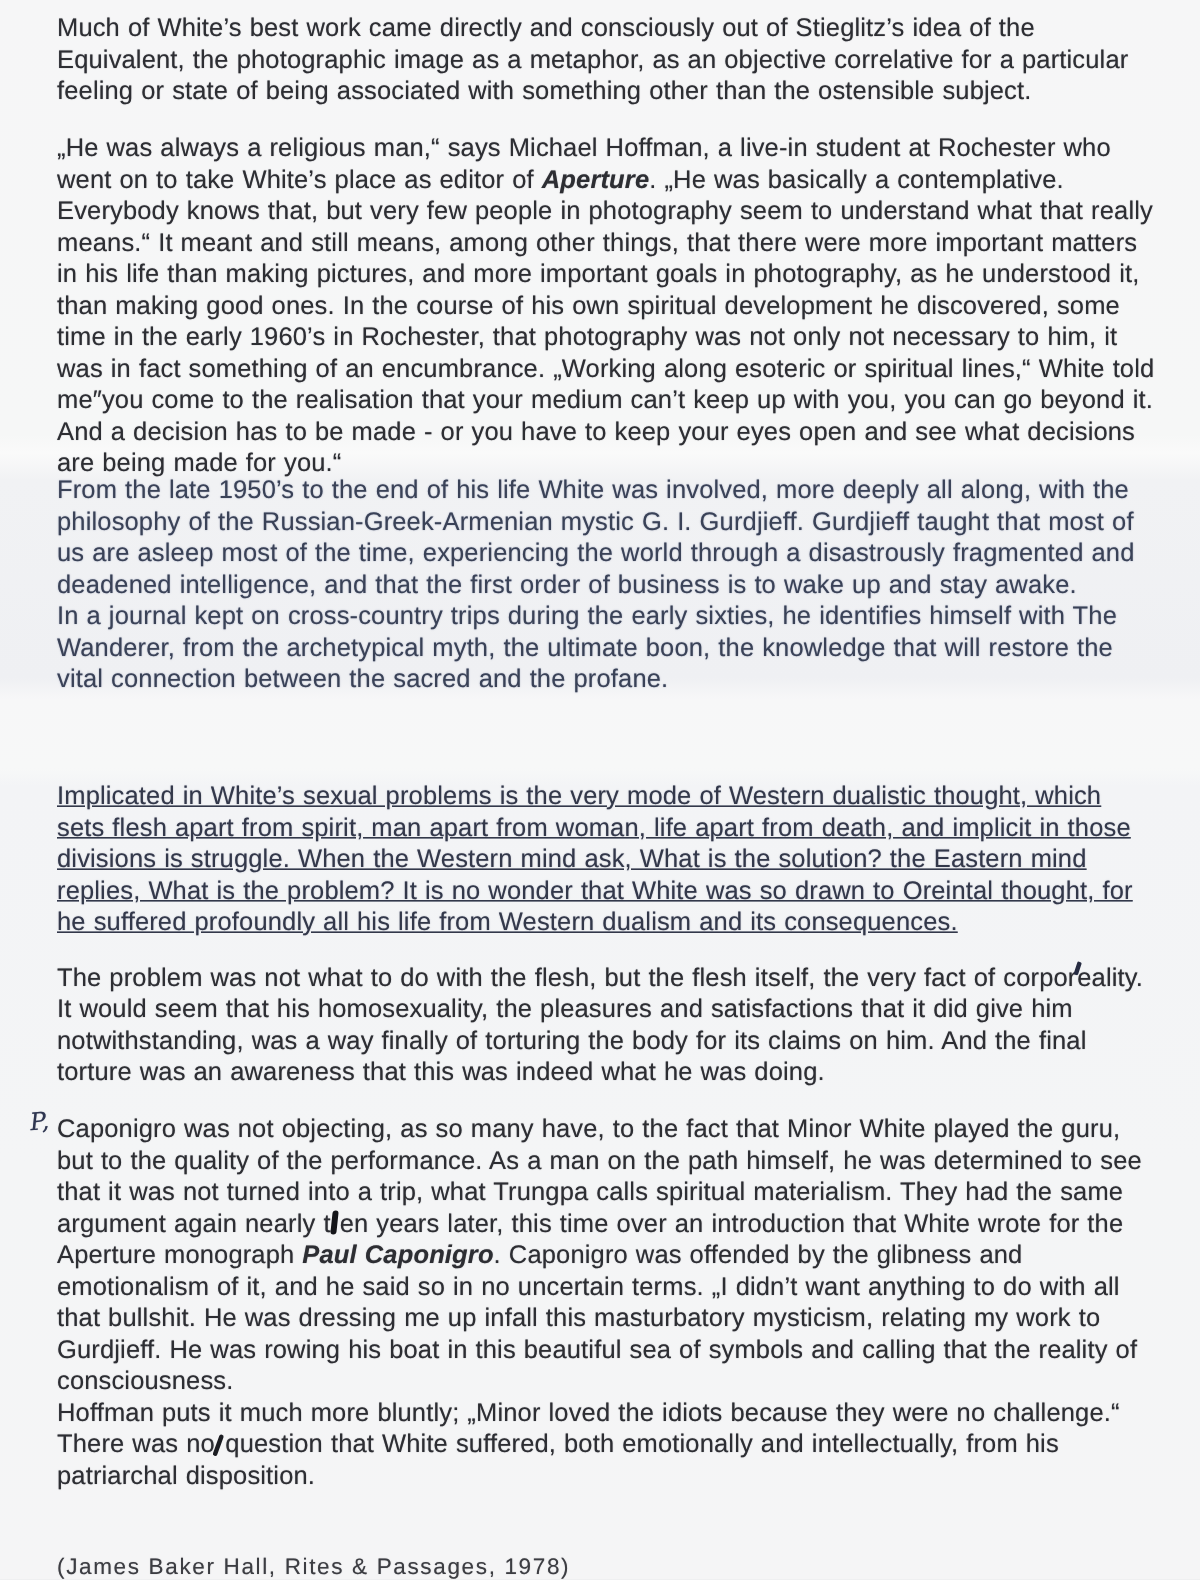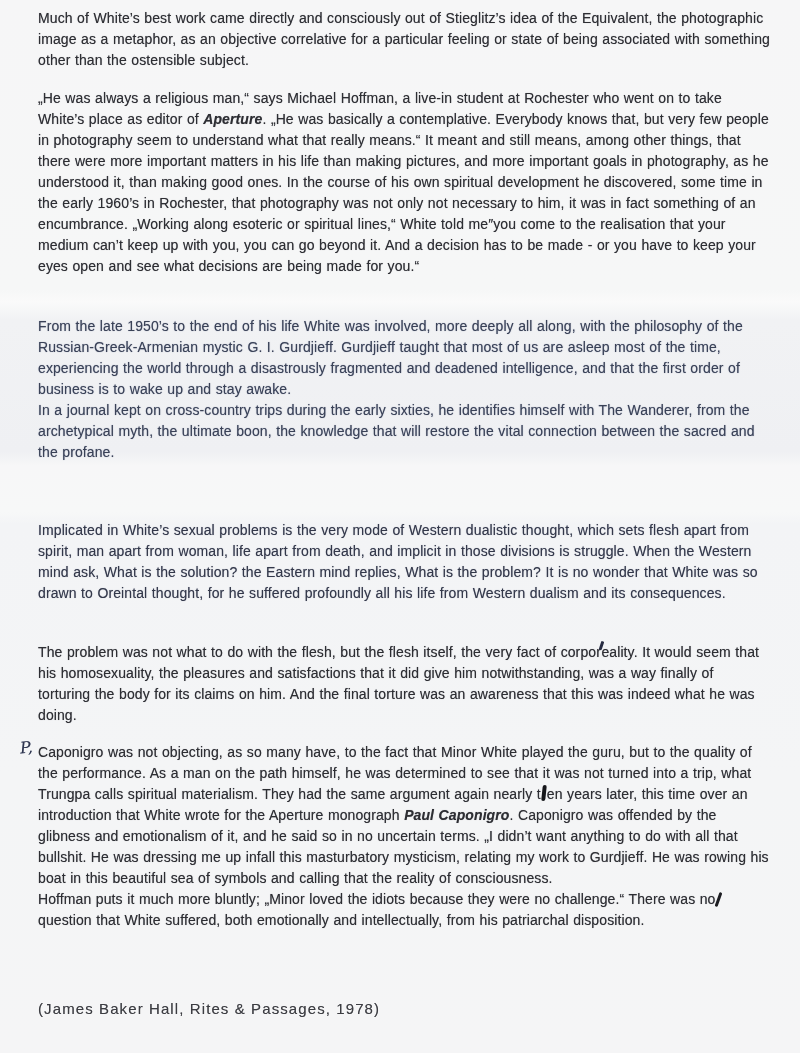--- a/index.html
+++ b/index.html
@@ -16,38 +16,39 @@
       linear-gradient(180deg,
         #f6f6f7 0px, #f6f7f7 290px,
         #fafafa 302px, #f1f2f4 320px,
         #eff0f3 452px, #f7f7f8 466px,
         #f7f8f8 512px, #f3f4f6 524px,
         #f4f5f6 780px, #f5f5f6 1053px);
   }
   .para {
     position:absolute;
     left:38px; width:732px;
-    font-size:14px;
+    font-size:17px;
     line-height:21px;
     color:#2d2e33;
     text-shadow: 0 0 0.7px rgba(50,50,60,0.55);
     letter-spacing:0.1px;
     word-spacing:0.5px;
   }
   .para.tint {
     color:#3a4257;
     text-shadow: 0 0 1px rgba(70,80,120,0.55);
   }
   .para.tint2 {
     color:#33384a;
     text-shadow: 0 0 0.8px rgba(60,65,95,0.5);
+    text-decoration: underline;
   }
   .it { font-style:italic;font-weight:bold; }
   .citation {
-    position:absolute; left:38px; top:1000px;
+    position:absolute; left:38px; top:1036px;
     font-size:15px; letter-spacing:1.1px;
     color:#3c3d42;
     text-shadow: 0 0 0.6px rgba(55,55,65,0.5);
   }
   .margin-note {
     position:absolute; left:20px; top:738px;
     font-family:"DejaVu Serif", serif;
     font-style:italic;
     font-size:16px;
     color:#2f3650;

